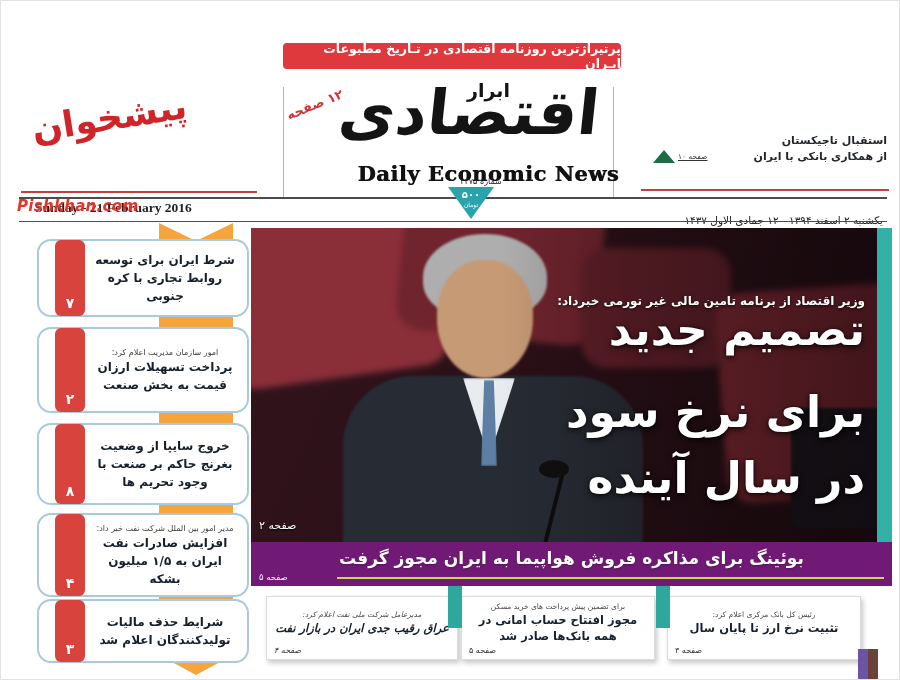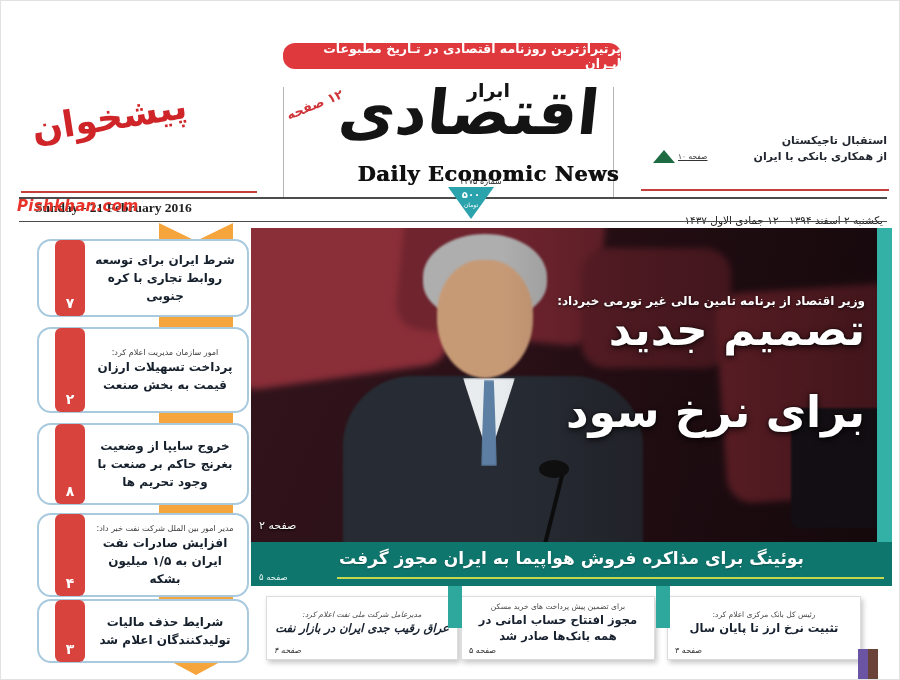--- a/index.html
+++ b/index.html
@@ -1,21 +1,21 @@
 <!DOCTYPE html>
 <html lang="fa"><head>
 <meta charset="utf-8">
 <style>
   html,body{margin:0;padding:0;background:#fff;}
   #stage{position:relative;width:900px;height:680px;background:#fff;overflow:hidden;
          font-family:"DejaVu Sans",sans-serif;border:1px solid #e2e2e2;box-sizing:border-box;}
   .abs{position:absolute;}
 
   
-  .top-banner{left:282px;top:42px;width:338px;height:26px;background:#e0393d;border-radius:12px;
+  .top-banner{left:282px;top:42px;width:338px;height:26px;background:#e0393d;border-radius:4px;
       color:#fff;font-size:12.5px;font-weight:bold;display:flex;align-items:center;justify-content:center;direction:rtl;}
   .mast-rule{width:1px;background:#b5b5b5;top:86px;height:110px;}
   .mast-rule.l{left:282px;} .mast-rule.r{left:612px;}
   .pages-badge{left:284px;top:96px;color:#d0353a;font-weight:bold;font-size:13px;transform:rotate(-22deg);direction:rtl;}
   .paper-title{left:318px;top:62px;width:300px;height:104px;text-align:center;}
   .title-main{font-size:62px;font-weight:900;color:#141414;line-height:100px;transform:skewX(-6deg);direction:rtl;}
   .title-ar{position:absolute;left:148px;top:16px;font-size:19px;font-weight:bold;color:#141414;direction:rtl;}
   .title-en{left:318px;top:160px;width:300px;text-align:right;font-family:"DejaVu Serif",serif;
       font-weight:bold;font-size:21px;color:#111;letter-spacing:.5px;text-shadow:.6px 0 #111;}
   .issue-no{left:440px;top:176px;width:80px;text-align:center;font-size:8px;color:#222;direction:rtl;}
@@ -82,21 +82,21 @@
   .lead-kicker{position:absolute;right:14px;top:66px;color:#fff;font-size:12px;font-weight:bold;direction:rtl;
       text-shadow:0 1px 3px rgba(0,0,0,.8);}
   .lead-line{position:absolute;right:14px;color:#fff;font-weight:900;font-size:44px;direction:rtl;
       text-shadow:0 2px 6px rgba(0,0,0,.75), 0 0 2px rgba(0,0,0,.9);}
   .ll1{top:76px;} .ll2{top:158px;} .ll3{top:224px;}
   .lead-page{position:absolute;left:8px;bottom:10px;color:#fff;font-size:11px;direction:rtl;text-shadow:0 1px 2px #000;}
 
   .teal-strip{left:876px;top:227px;width:15px;height:358px;background:#33b1a6;}
 
   
-  .banner{left:250px;top:541px;width:641px;height:44px;background:#0f766e;}
+  .banner{left:250px;top:541px;width:641px;height:44px;background:#701a75;}
   .banner-title{position:absolute;left:0;right:0;top:6px;text-align:center;color:#fff;font-weight:bold;
       font-size:17px;direction:rtl;text-shadow:0 1px 2px rgba(0,0,0,.25);}
   .banner-page{position:absolute;left:8px;bottom:4px;color:#e9f6f4;font-size:8.5px;direction:rtl;}
   .banner-line{position:absolute;left:86px;right:8px;bottom:7px;height:2px;background:#c6d84f;}
 
   
   .bb{top:595px;height:64px;background:#fff;border:1px solid #dcdcdc;box-shadow:2px 3px 5px rgba(0,0,0,.22);
       box-sizing:border-box;}
   .bbA{left:265px;width:192px;font-style:italic;} .bbB{left:460px;width:194px;} .bbC{left:666px;width:194px;}
   .bb-in{position:absolute;left:6px;right:6px;top:4px;bottom:14px;display:flex;flex-direction:column;
@@ -213,20 +213,21 @@
     <div class="shirt"></div>
     <div class="tie"></div>
     <div class="hair"></div>
     <div class="face"></div>
     <div class="mic-stem"></div>
     <div class="mic-head"></div>
     <div class="shade"></div>
     <div class="lead-kicker">وزیر اقتصاد از برنامه تامین مالی غیر تورمی خبرداد:</div>
     <div class="lead-line ll1">تصمیم جدید</div>
     <div class="lead-line ll2">برای نرخ سود</div>
+    <div class="lead-line ll3">در سال آینده</div>
     <div class="lead-page">صفحه ۲</div>
   </div>
   <div class="abs teal-strip"></div>
 
   <div class="abs banner">
     <div class="banner-title">بوئینگ برای مذاکره فروش هواپیما به ایران مجوز گرفت</div>
     <div class="banner-page">صفحه ۵</div>
     <div class="banner-line"></div>
   </div>
 

